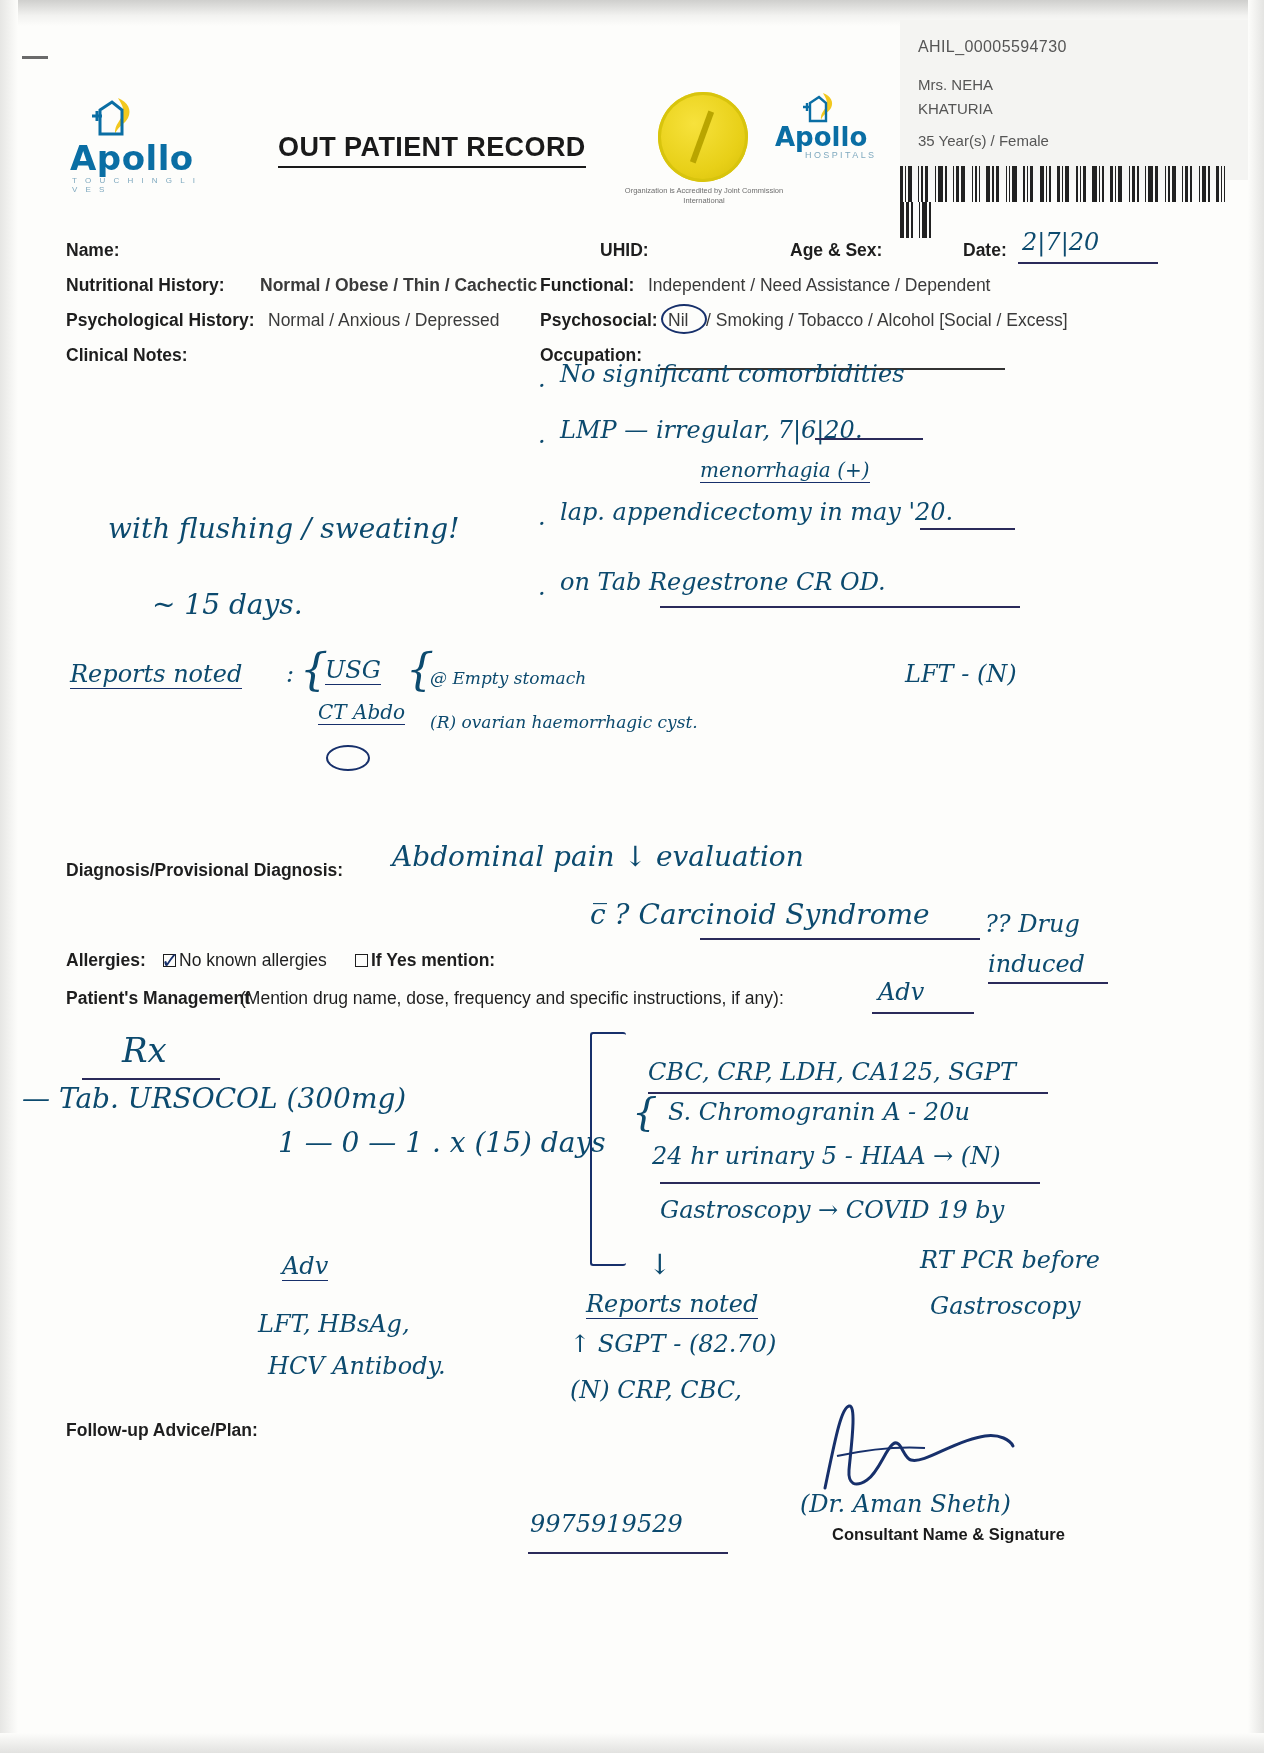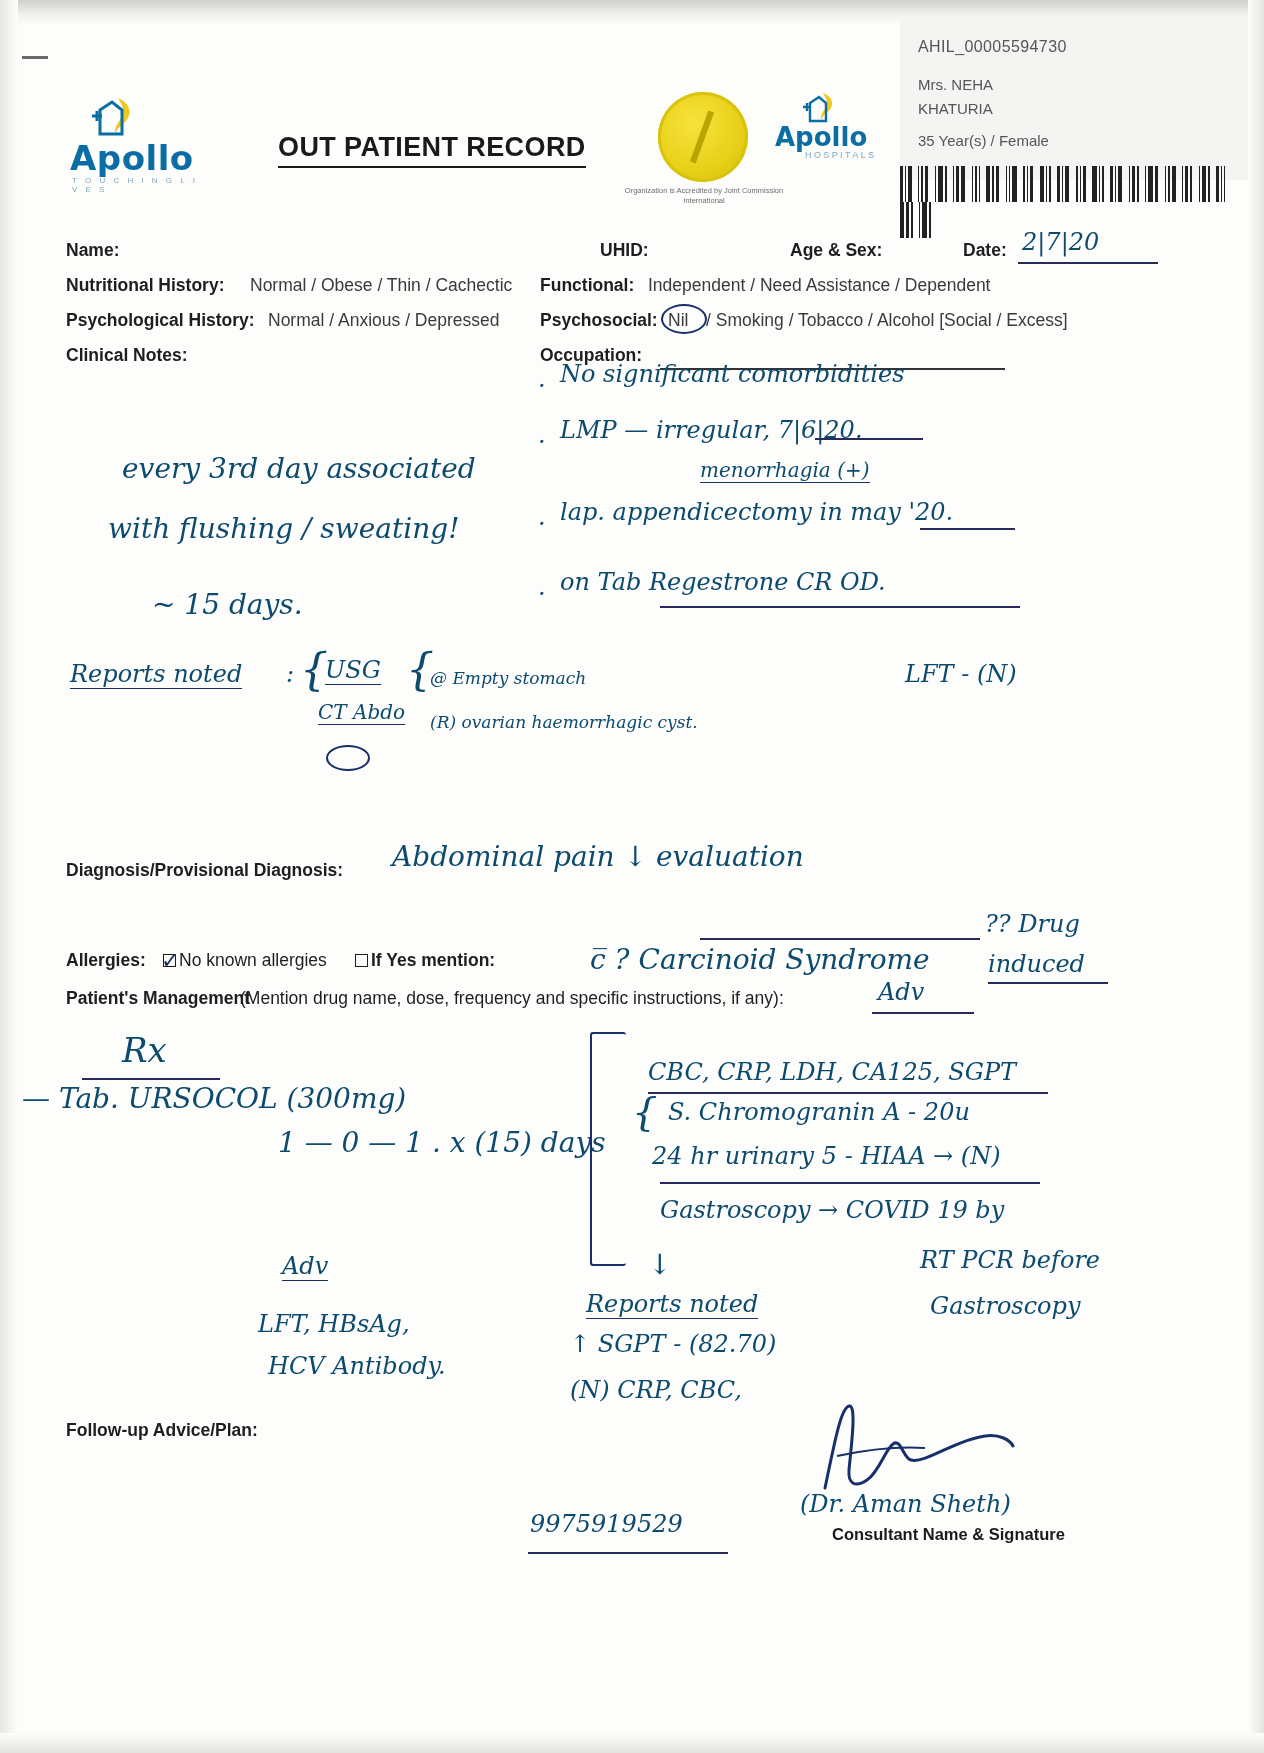--- a/index.html
+++ b/index.html
@@ -182,36 +182,35 @@
   </div>
 
   <div class="f fb" style="left:66px;top:240px;">Name:</div>
   <div class="f fb" style="left:600px;top:240px;">UHID:</div>
   <div class="f fb" style="left:790px;top:240px;">Age &amp; Sex:</div>
   <div class="f fb" style="left:963px;top:240px;">Date:</div>
   <div class="hw med" style="left:1022px;top:228px;">2|7|20</div>
   <div class="hline" style="left:1018px;top:262px;width:140px;"></div>
 
   <div class="f fb" style="left:66px;top:275px;">Nutritional History:</div>
-  <div class="f fg" style="left:250px;top:275px;">Normal / Obese / Thin / Cachectic</div>
+  <div class="f fg" style="left:260px;top:275px;font-weight:bold;">Normal / Obese / Thin / Cachectic</div>
   <div class="f fb" style="left:540px;top:275px;">Functional:</div>
   <div class="f fg" style="left:648px;top:275px;">Independent / Need Assistance / Dependent</div>
 
   <div class="f fb" style="left:66px;top:310px;">Psychological History:</div>
   <div class="f fg" style="left:268px;top:310px;">Normal / Anxious / Depressed</div>
   <div class="f fb" style="left:540px;top:310px;">Psychosocial:</div>
   <div class="f fg" style="left:668px;top:310px;">Nil</div>
   <div style="position:absolute;left:661px;top:304px;width:42px;height:26px;border:2px solid #17306b;border-radius:50%;"></div>
   <div class="f fg" style="left:706px;top:310px;">/ Smoking / Tobacco / Alcohol [Social / Excess]</div>
 
   <div class="f fb" style="left:66px;top:345px;">Clinical Notes:</div>
   <div class="f fb" style="left:540px;top:345px;">Occupation:</div>
   <div class="hline" style="left:660px;top:368px;width:345px;background:#333;"></div>
 
-  <div class="hw big" style="left:122px;top:452px;">every 3rd day associated</div>
   <div class="hw big" style="left:108px;top:512px;">with flushing / sweating!</div>
   <div class="hw big" style="left:152px;top:588px;">~ 15 days.</div>
 
   <div class="hw med hw-u" style="left:70px;top:660px;">Reports noted</div>
   <div class="hw med" style="left:286px;top:660px;">:</div>
   <div class="hw med" style="left:300px;top:650px;font-size:44px;line-height:.9;">{</div>
   <div class="hw med hw-u" style="left:325px;top:656px;">USG</div>
   <div class="hw sm hw-u" style="left:318px;top:700px;">CT Abdo</div>
   <div class="hw med" style="left:406px;top:650px;font-size:44px;line-height:.9;">{</div>
   <div class="hw xs" style="left:430px;top:668px;">@ Empty stomach</div>
@@ -231,21 +230,21 @@
   <div class="hline" style="left:920px;top:528px;width:95px;"></div>
 
   <div class="hw med" style="left:538px;top:580px;">·</div>
   <div class="hw med" style="left:560px;top:568px;">on Tab Regestrone CR  OD.</div>
   <div class="hline" style="left:660px;top:606px;width:360px;"></div>
 
   <div class="hw med" style="left:905px;top:660px;">LFT - (N)</div>
 
   <div class="f fb" style="left:66px;top:860px;">Diagnosis/Provisional Diagnosis:</div>
   <div class="hw big" style="left:392px;top:840px;">Abdominal pain ↓ evaluation</div>
-  <div class="hw big" style="left:590px;top:898px;margin-top:45px;">c̅  ?  Carcinoid Syndrome</div>
+  <div class="hw big" style="left:590px;top:898px;">c̅  ?  Carcinoid Syndrome</div>
   <div class="hline" style="left:700px;top:938px;width:280px;"></div>
   <div class="hw med" style="left:985px;top:910px;">?? Drug</div>
   <div class="hw med" style="left:988px;top:950px;">induced</div>
   <div class="hline" style="left:988px;top:982px;width:120px;"></div>
 
   <div class="f fb" style="left:66px;top:950px;">Allergies:</div>
   <span class="chkbox" style="position:absolute;left:163px;top:954px;"></span>
   <div style="position:absolute;left:161px;top:948px;font-size:22px;color:#17306b;">✓</div>
   <div class="f" style="left:179px;top:950px;">No known allergies</div>
   <span class="chkbox" style="position:absolute;left:355px;top:954px;"></span>

